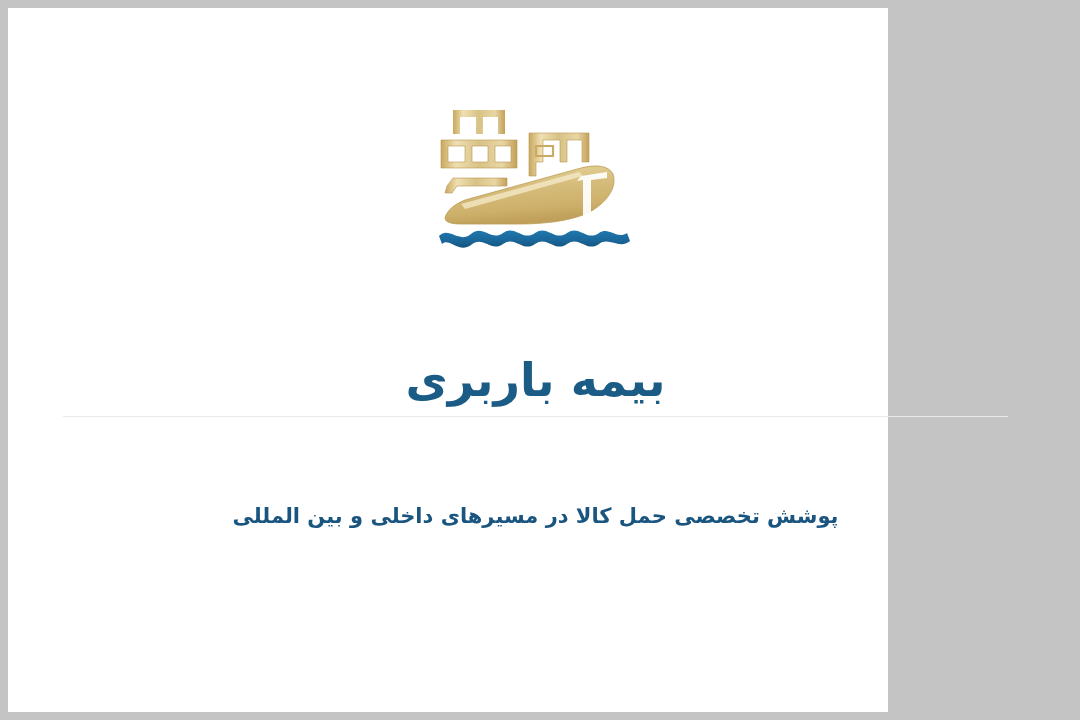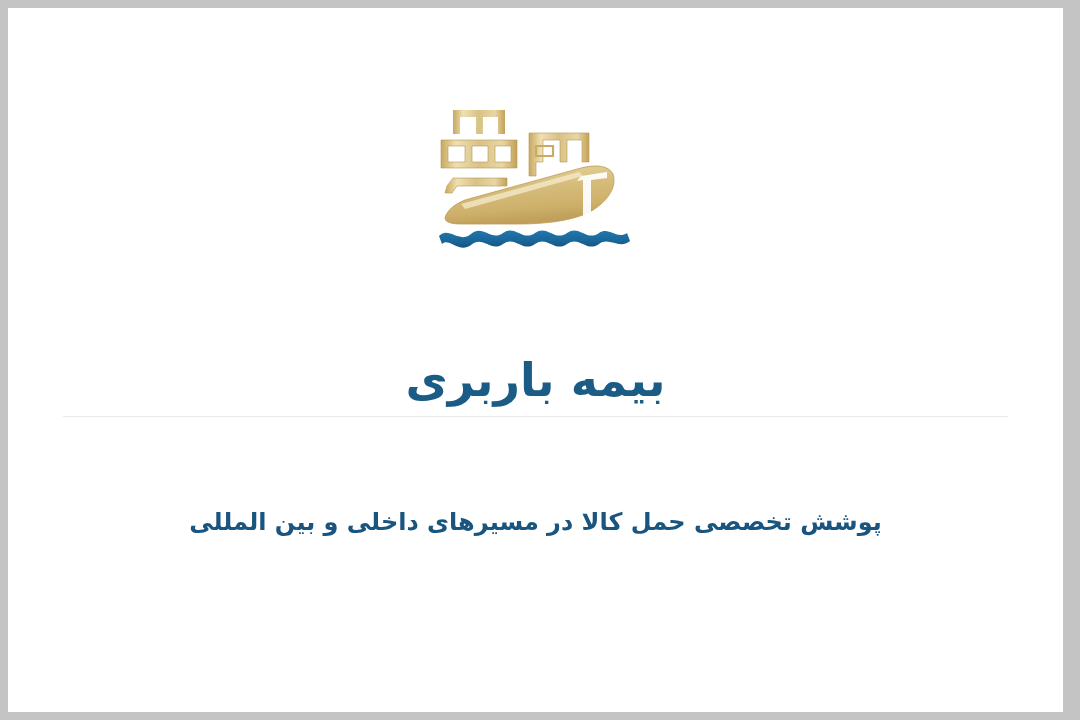--- a/index.html
+++ b/index.html
@@ -22,21 +22,21 @@
     height: 720px;
     background: #c4c4c4;
     box-sizing: border-box;
   }
 
   
   .slide {
     position: absolute;
     left: 8px;
     top: 8px;
-    width: 1055px;
+    width: 880px;
     height: 704px;
     background: #ffffff;
     box-sizing: border-box;
   }
 
   
   .logo-wrap {
     position: absolute;
     left: 0;
     top: 92px;
@@ -80,21 +80,21 @@
   }
 
   
   .subtitle {
     position: absolute;
     left: 0;
     top: 472px;
     width: 1055px;
     text-align: center;
     color: #1a5580;
-    font-size: 24px;
+    font-size: 21px;
     font-weight: bold;
     line-height: 1.5;
     direction: rtl;
     white-space: nowrap;
   }
 </style>
 </head>
 <body>
 
 <div class="frame">

